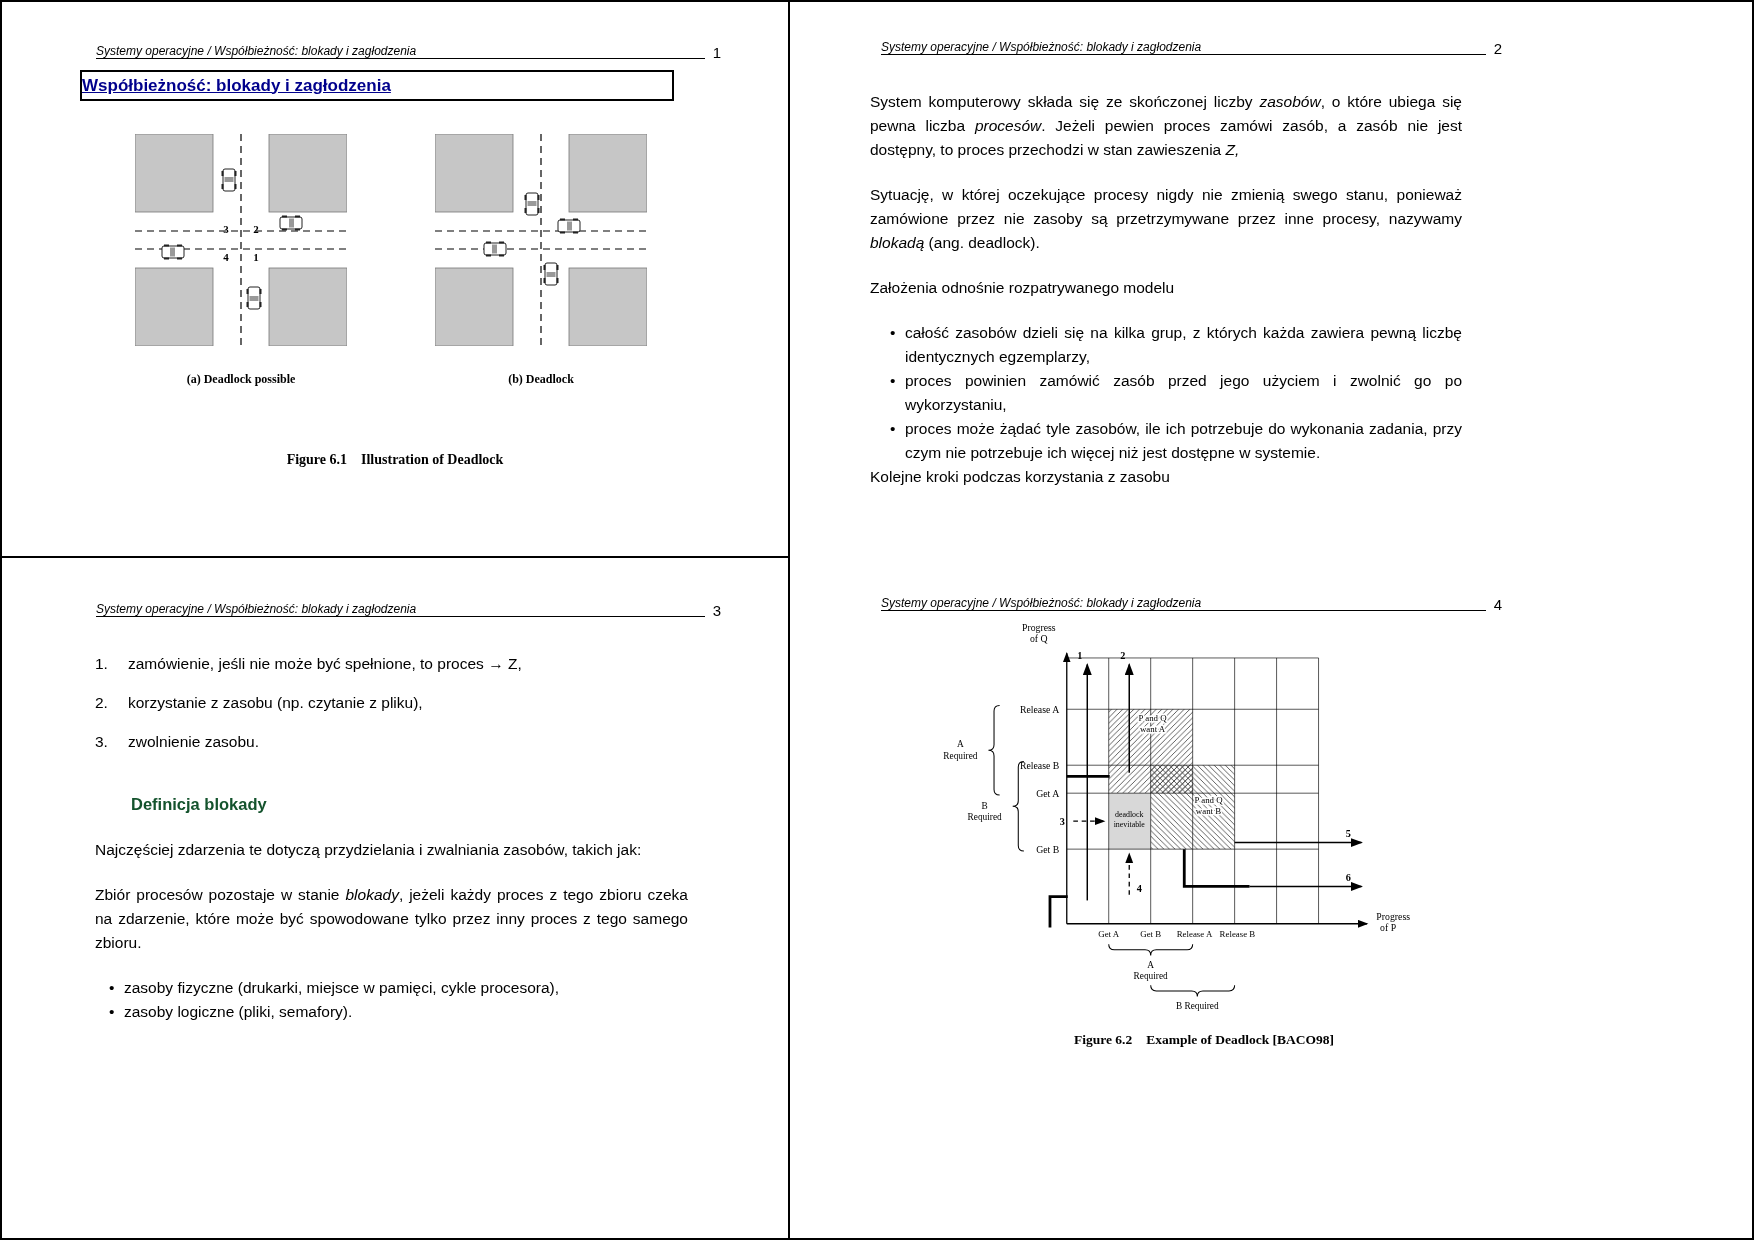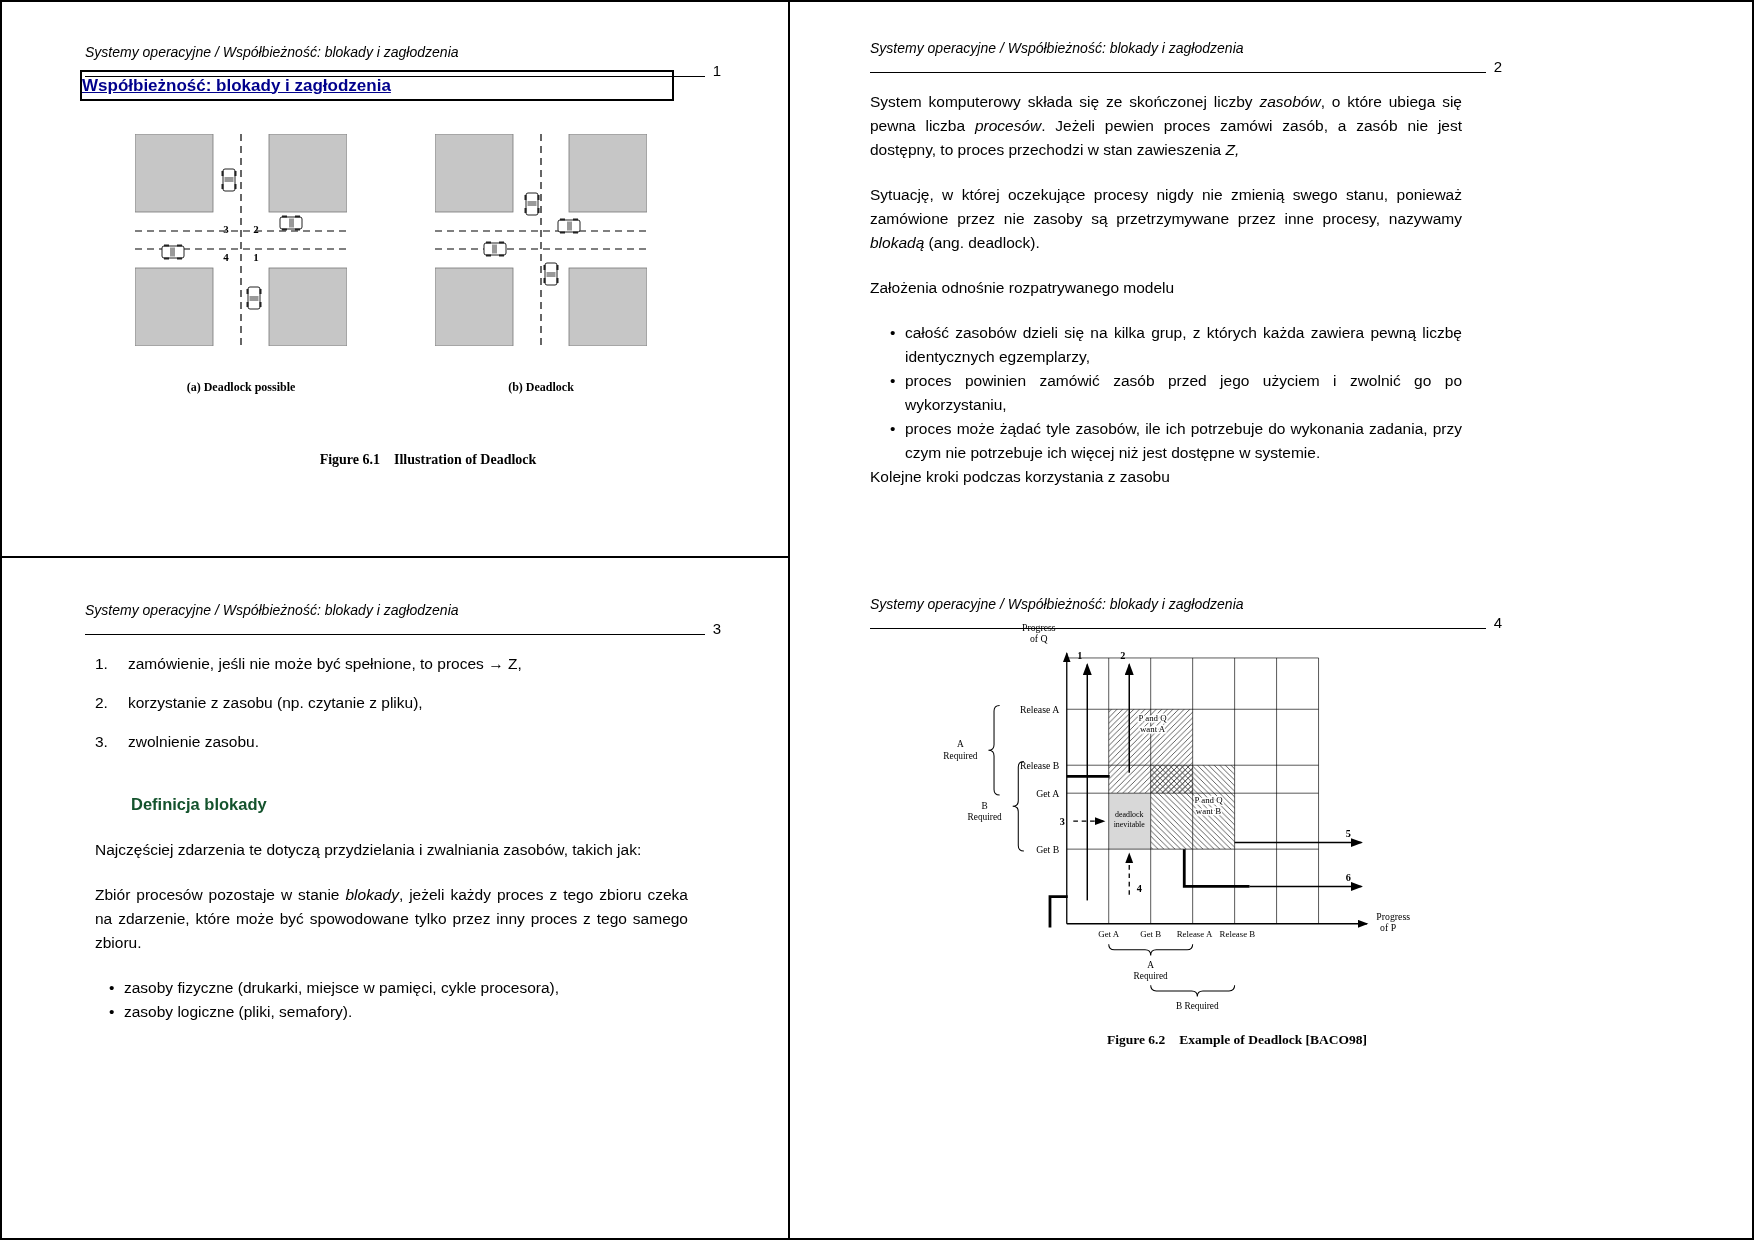--- a/index.html
+++ b/index.html
@@ -5,34 +5,34 @@
   html,body{margin:0;padding:0;background:#e8e8e8;}
   #page{position:relative;width:1754px;height:1240px;background:#fff;border:2px solid #000;
         box-sizing:border-box;font-family:"Liberation Sans",sans-serif;color:#000;overflow:hidden;}
   .slide{position:absolute;box-sizing:border-box;background:#fff;}
   #s1{left:0;top:0;width:788px;height:556px;border-right:2px solid #000;border-bottom:2px solid #000;}
   #s2{left:788px;top:0;width:962px;height:556px;}
   #s3{left:0;top:556px;width:788px;height:680px;border-right:2px solid #000;}
   #s4{left:788px;top:556px;width:962px;height:680px;}
 
   .hdr{position:absolute;display:flex;align-items:flex-end;}
-  .hdr .ht{font-size:14px;font-style:italic;border-bottom:1px solid #000;padding-bottom:16px;white-space:nowrap;}
+  .hdr .ht{font-size:12px;font-style:italic;border-bottom:1px solid #000;padding-bottom:0;white-space:nowrap;margin-left:11px;}
   .hdr .hf{flex:1;border-bottom:1px solid #000;height:4px;}
   .hdr .pg{font-size:15px;margin-left:8px;position:relative;top:1px;line-height:1;}
 
   
   #s1 .hdr{left:83px;top:42px;width:636px;}
   .titlebox{position:absolute;left:78px;top:68px;width:590px;height:27px;border:2px solid #000;
             display:flex;align-items:center;justify-content:flex-start;}
   .titlebox span{font-weight:bold;font-size:17px;color:#00008c;text-decoration:underline;}
   .figrow{position:absolute;left:133px;top:132px;display:flex;gap:88px;}
   .figblk{display:flex;flex-direction:column;align-items:center;}
-  .subcap{margin-top:34px;font-family:"Liberation Serif",serif;font-weight:bold;font-size:12px;}
+  .subcap{margin-top:26px;font-family:"Liberation Serif",serif;font-weight:bold;font-size:12px;}
   .figcap{position:absolute;left:0;width:100%;display:flex;justify-content:center;gap:14px;
-          font-family:"Liberation Serif",serif;font-weight:bold;font-size:14px;padding-left:33px;}
+          font-family:"Liberation Serif",serif;font-weight:bold;font-size:14px;}
   #s1 .figcap{top:450px;}
 
   
   .content{position:absolute;font-size:15.5px;line-height:24px;}
   #s2 .hdr{left:80px;top:38px;width:632px;}
   #s2 .content{left:80px;top:88px;width:592px;}
   .content p{margin:0 0 21px;text-align:justify;}
   .content p.plain{text-align:left;}
   ul.b{list-style:none;margin:0 0 0 18px;padding:0;}
   ul.b li{position:relative;padding-left:17px;text-align:justify;}

